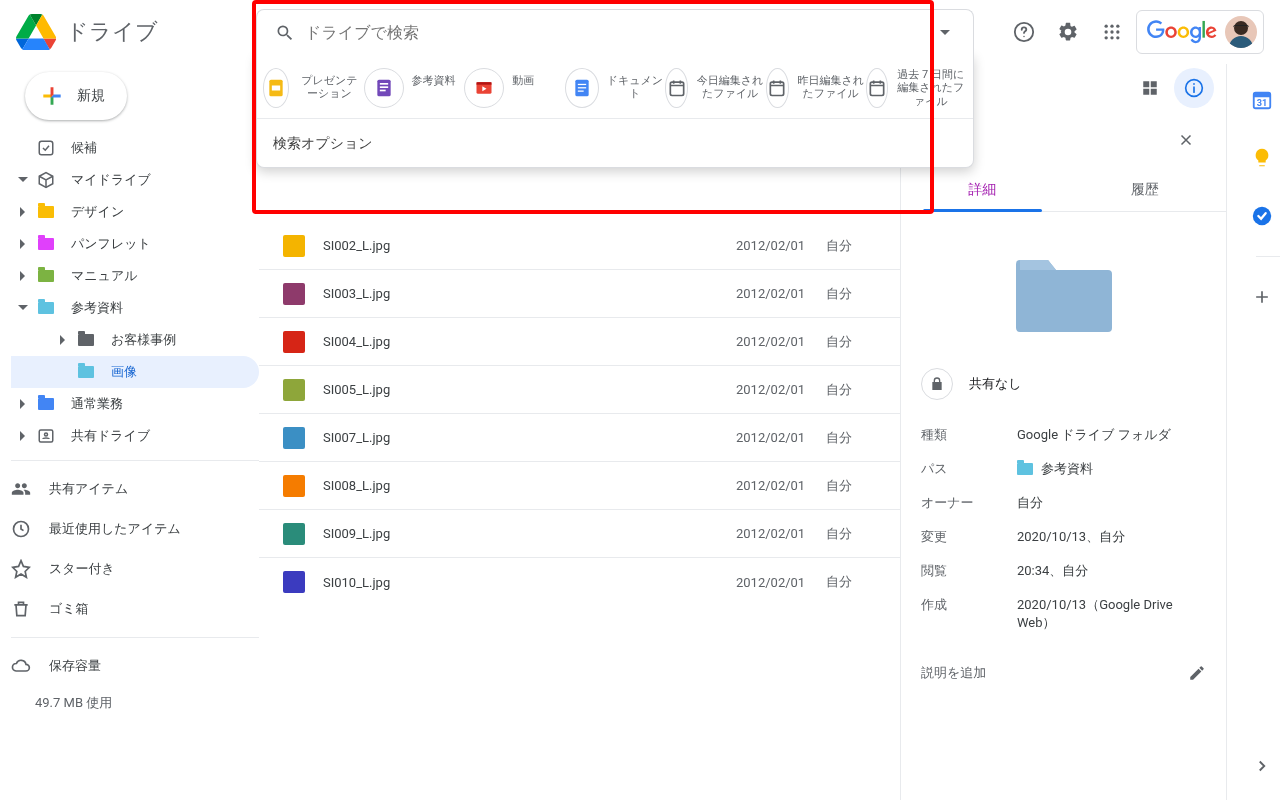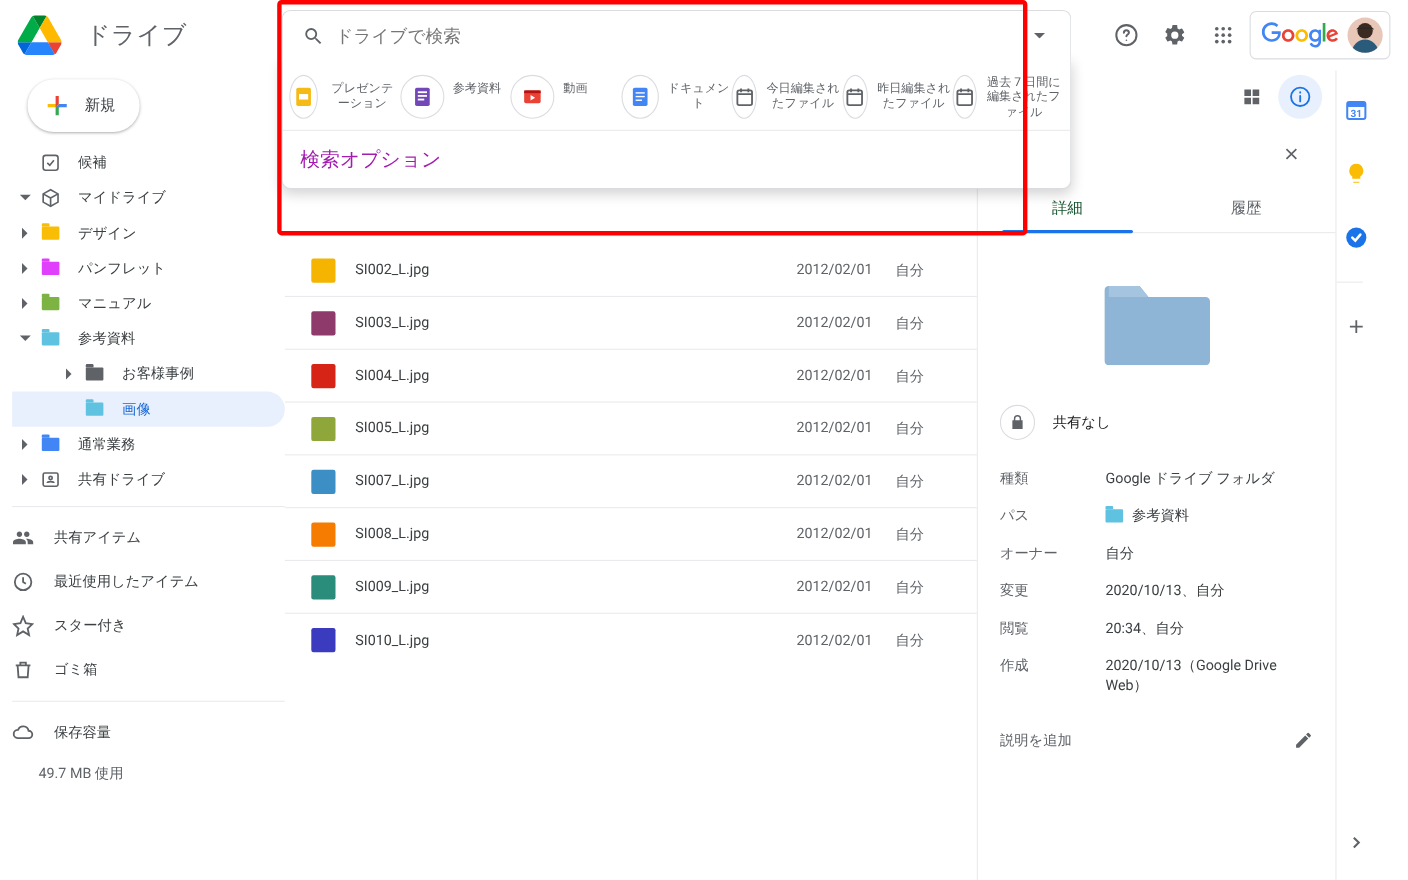--- a/index.html
+++ b/index.html
@@ -1,37 +1,37 @@
 <!DOCTYPE html>
 <html><head>
 <meta charset="utf-8">
 <style>
 * { margin:0; padding:0; box-sizing:border-box; font-family:'Roboto','Helvetica Neue',Arial,sans-serif; }
 body { width:1280px; height:800px; background:#fff; overflow:hidden; position:relative; color:#202124; }
 .hdr { height:64px; display:flex; align-items:center; padding:0 8px; }
-.logo-wrap { display:flex; align-items:center; gap:22px; width:248px; padding-left:8px; }
+.logo-wrap { display:flex; align-items:center; gap:10px; width:248px; padding-left:8px; }
 .titletxt { font-size:22px; color:#5f6368; letter-spacing:0.5px; }
 .search-wrap { position:relative; flex:1; height:48px; display:flex; align-items:center; }
 .search-box { flex:1; height:46px; border:1px solid #dadce0; border-bottom:none; border-radius:8px 8px 0 0; display:flex; align-items:center; padding:0 8px; background:#fff; z-index:3; position:relative; }
 .ic-btn { width:40px; height:40px; border:none; background:transparent; display:flex; align-items:center; justify-content:center; border-radius:50%; cursor:pointer; color:#5f6368; }
 .search-box input { flex:1; border:none; outline:none; font-size:16px; color:#0f172a; background:transparent; }
 .rh-tools { display:flex; align-items:center; gap:4px; padding-left:30px; padding-right:8px; }
 .google-pill { border:1px solid #dadce0; border-radius:6px; display:flex; align-items:center; padding:4px 6px 4px 10px; gap:8px; height:44px;}
 .avatar { width:32px; height:32px; border-radius:50%; background:#e8c7b8; position:relative; overflow:hidden; }
 .avatar::before{content:"";position:absolute;top:5px;left:9px;width:14px;height:14px;border-radius:50%;background:#3a2a22;}
 .avatar::after{content:"";position:absolute;bottom:-4px;left:4px;width:24px;height:16px;border-radius:12px 12px 0 0;background:#2b5b7a;}
 .glasses{position:absolute;top:9px;left:8px;width:16px;height:5px;border-top:1.5px solid #222;border-radius:3px;}
 
 .search-drop { position:absolute; top:46px; left:0; right:0; background:#fff; border:1px solid #dadce0; border-top:none; border-radius:0 0 8px 8px; box-shadow:0 4px 12px rgba(0,0,0,0.18); z-index:2; }
 .chips { display:flex; padding:14px 6px 10px; }
 .chip { flex:1; text-align:center; display:flex; flex-direction:row; align-items:center; gap:6px; cursor:pointer; }
 .chip .circ { width:40px; height:40px; border:1px solid #dadce0; border-radius:50%; display:flex; align-items:center; justify-content:center; }
 .chip .lbl { font-size:11px; color:#5f6368; line-height:1.2; min-height:28px; padding:0 2px;}
 .so { padding:14px 16px; border-top:1px solid #e8eaed; }
-.so a { color:#a21caf; text-decoration:none; font-size:18px; }
+.so a { color:#404040; text-decoration:none; font-size:14px; }
 
 .highlight-box { position:absolute; top:0; left:252px; width:682px; height:214px; border:4px solid #ff0000; border-radius:4px; z-index:5; pointer-events:none; }
 
 .main { display:flex; height:736px;margin-left:11px; }
 .sidebar { width:248px; padding-top:4px; overflow:hidden; }
 .new-btn { margin:4px 0 12px 14px; height:48px; border:none; background:#fff; border-radius:24px; box-shadow:0 1px 3px rgba(60,64,67,.3),0 1px 2px rgba(60,64,67,.15); display:inline-flex; align-items:center; padding:0 22px 0 14px; gap:12px; font-size:14px; cursor:pointer; color:#3c4043; }
 .tree { font-size:13px; color:#3c4043; }
 .row { height:32px; display:flex; align-items:center; padding-right:12px; cursor:pointer; border-radius:0 16px 16px 0; }
 .row.active { background:#e8f0fe; color:#1967d2; font-weight:500; }
 .exp { width:24px; display:flex; justify-content:center; color:#5f6368; }
@@ -55,36 +55,36 @@
 .fdate { width:90px; color:#5f6368;}
 .fown { width:50px; color:#5f6368;}
 
 .details { width:326px; border-left:1px solid #e8eaed; display:flex; flex-direction:column;}
 .tools-row{ height:48px; display:flex; justify-content:flex-end; align-items:center; padding:0 12px; gap:4px;}
 .info-active{ background:#e8f0fe!important; color:#1a73e8!important;}
 .d-head{ display:flex; align-items:center; justify-content:space-between; padding:0 20px; height:56px;}
 .d-head h2{ font-size:19px; font-weight:400;}
 .tabs{ display:flex; border-bottom:1px solid #e8eaed; height:44px;}
 .tab{ flex:1; display:flex; align-items:center; justify-content:center; font-size:14px; color:#5f6368; cursor:pointer; position:relative;}
-.tab.on{ color:#14532d;}
+.tab.on{ color:#a21caf;}
 .tab.on::after{content:"";position:absolute;bottom:-1px;left:22px;right:22px;height:3px;background:#1a73e8;border-radius:2px;}
 .preview{ display:flex; justify-content:center; padding:44px 0 36px;}
 .big-fold{ width:96px; }
 .share-row{ display:flex; align-items:center; gap:16px; padding:0 20px 18px;}
 .lock-c{ width:32px; height:32px; border:1px solid #dadce0; border-radius:50%; display:flex; align-items:center; justify-content:center; color:#5f6368;}
 .props{ padding:0 20px;}
 .prow{ display:flex; padding:8px 0; font-size:13px; align-items:flex-start;}
 .prow .pk{ width:96px; color:#5f6368;}
 .prow .pv{ flex:1; color:#3c4043; word-break:break-word;}
 .path-fold{ display:inline-flex; align-items:center; gap:8px;}
 .small-fold{ width:16px; height:12px; background:#5ec2e0; border-radius:1px; position:relative;}
 .small-fold::before{content:"";position:absolute;top:-3px;left:0;width:7px;height:3px;background:#5ec2e0;border-radius:1px 1px 0 0;}
 .desc-row{ margin-top:24px; display:flex; justify-content:space-between; align-items:center; color:#5f6368; font-size:13px;}
 
-.rail{ width:66px; border-left:1px solid #e8eaed; display:flex; flex-direction:column; align-items:flex-start; padding-top:18px; gap:22px;}
+.rail{ width:54px; border-left:1px solid #e8eaed; display:flex; flex-direction:column; align-items:flex-end; padding-top:18px; gap:22px;}
 .rail .rbtn{ width:36px; height:36px; border-radius:50%; display:flex; align-items:center; justify-content:center; cursor:pointer;}
 .rail-bottom{ margin-top:auto; margin-bottom:16px;}
 svg{ display:block;}
 </style>
 </head>
 <body>
 
 <div class="highlight-box"></div>
 
 <div class="hdr">

